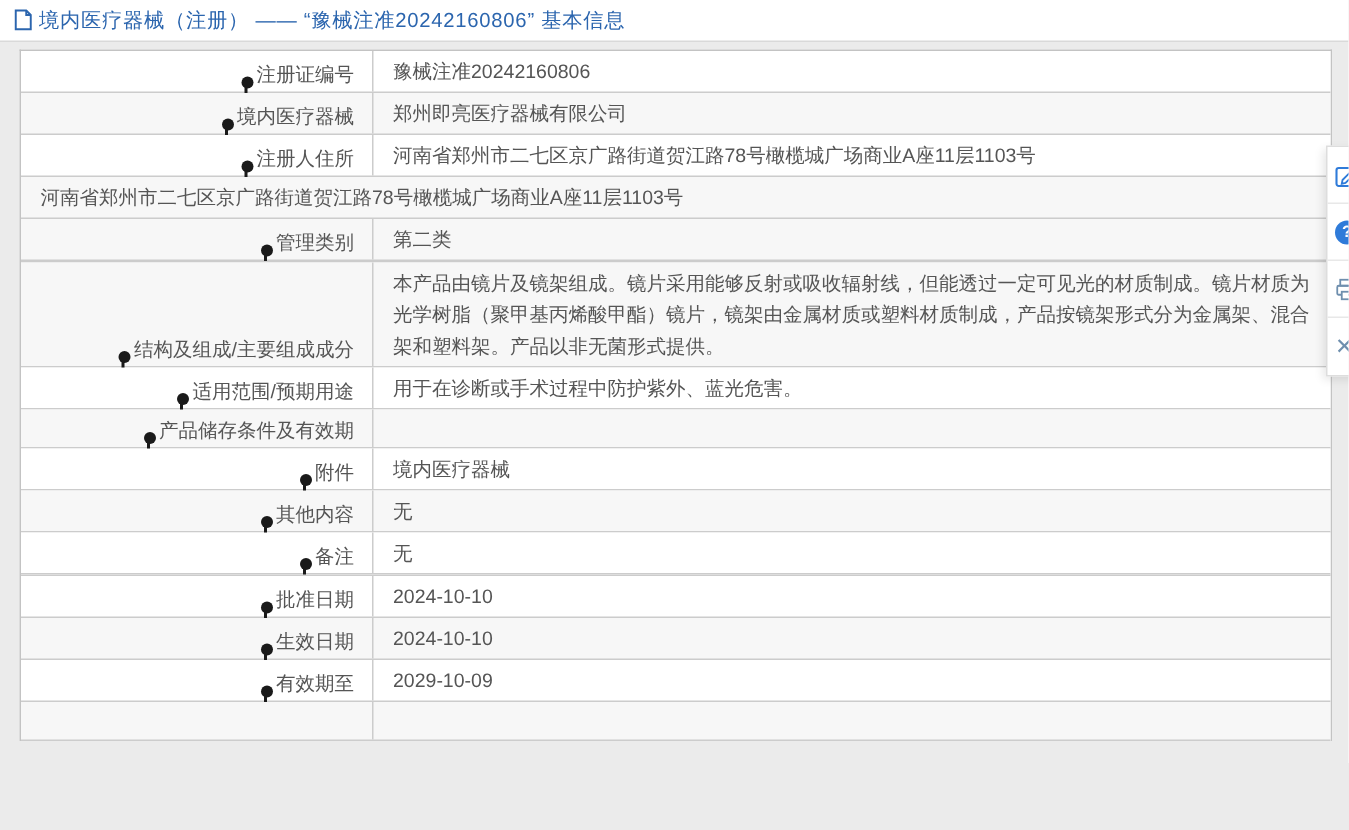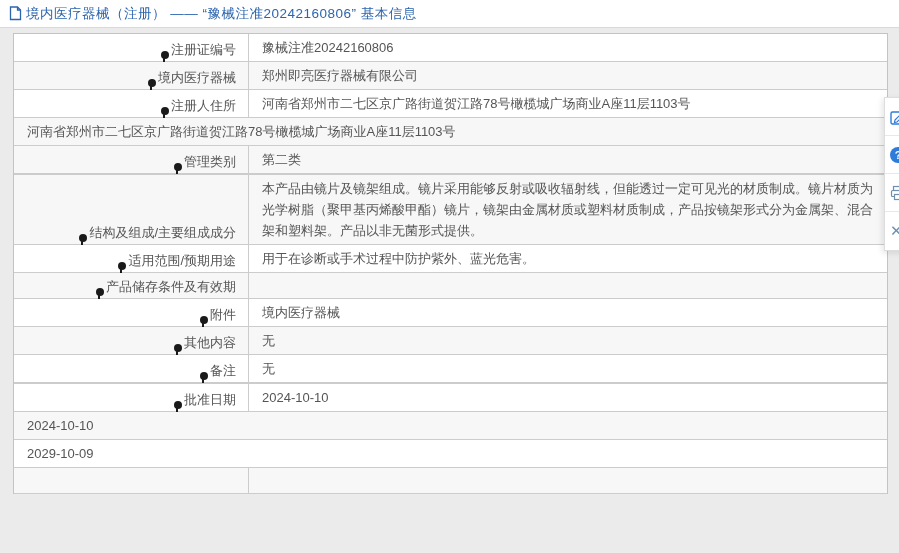--- a/index.html
+++ b/index.html
@@ -214,23 +214,31 @@
       <div class="row alt">
     </div>
       <div class="row">
       <div class="cell label">
         <span class="note-dot" hidden=""></span>
         <span class="label-text">批准日期</span>
       </div>
       <div class="cell value">2024-10-10</div>
     </div>
       <div class="row alt">
+      <div class="cell label">
+        <span class="note-dot" hidden=""></span>
+        <span class="label-text">生效日期</span>
+      </div>
       <div class="cell value">2024-10-10</div>
     </div>
       <div class="row">
+      <div class="cell label">
+        <span class="note-dot" hidden=""></span>
+        <span class="label-text">有效期至</span>
+      </div>
       <div class="cell value">2029-10-09</div>
     </div>
       <div class="row alt">
       <div class="cell label">
         
         
       </div>
       <div class="cell value"></div>
     </div>
     </div>

